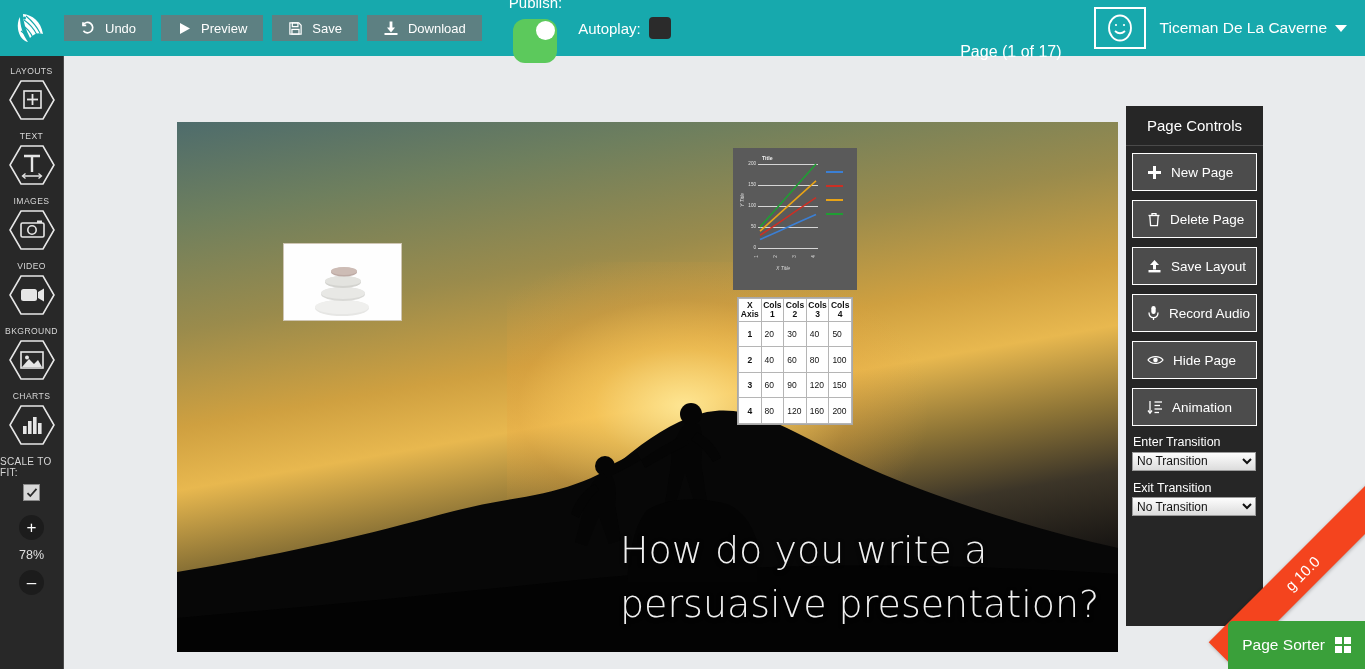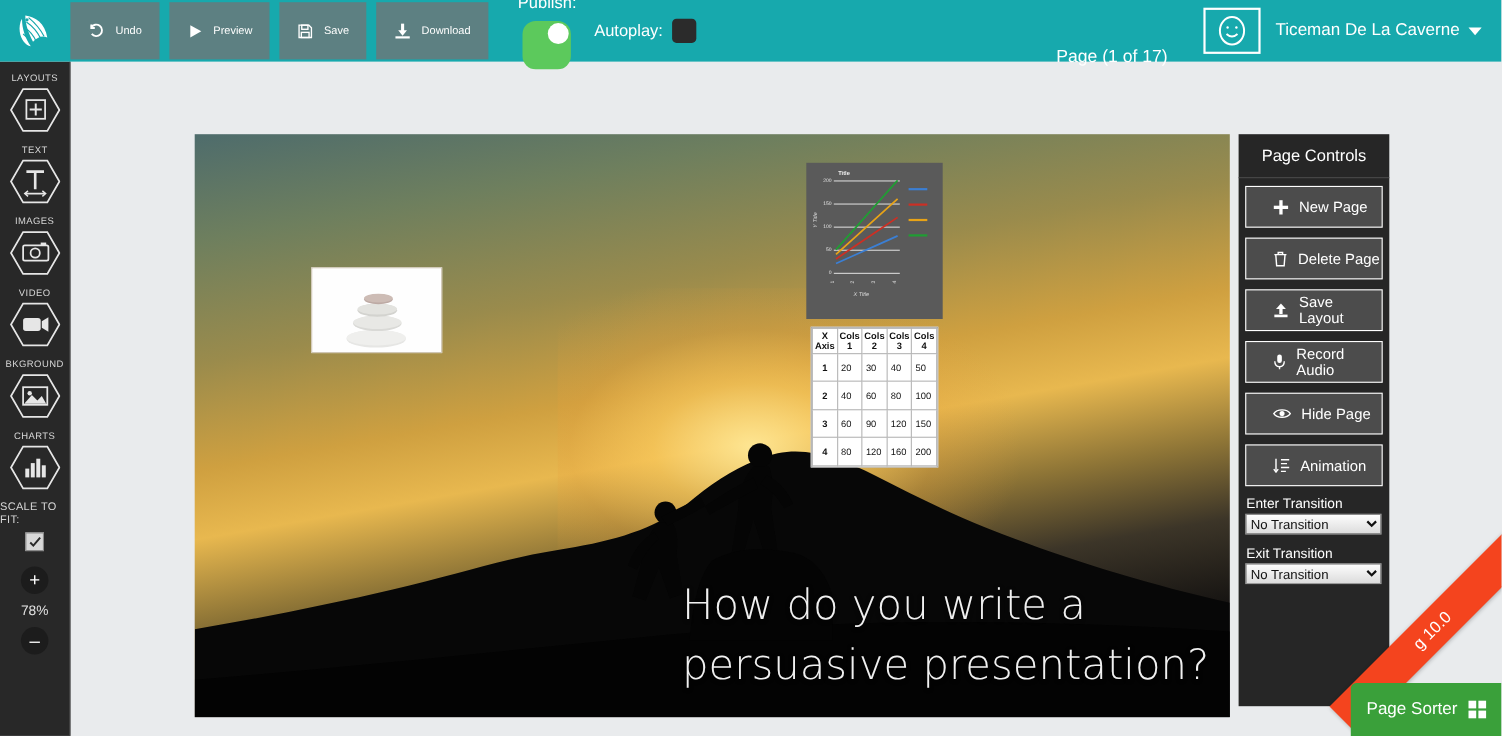--- a/index.html
+++ b/index.html
@@ -18,28 +18,28 @@
     background: #17a9ad;
     display: flex; align-items: center;
     z-index: 30;
   }
   #logo-box {
     width: 64px; height: 56px;
     display: flex; align-items: center; justify-content: center;
     flex: 0 0 64px;
   }
   .tbtn {
-    height: 52px;
+    height: 26px;
     background: #5d8082;
     color: #ffffff;
     border: none;
     display: flex; align-items: center; gap: 9px;
     padding: 0 16px;
     margin-right: 9px;
-    font-size: 10px;
+    font-size: 13px;
     font-family: "Liberation Sans", sans-serif;
     cursor: pointer;
     white-space: nowrap;
   }
   .tbtn .glyph { display: flex; align-items: center; }
   #publish-wrap {
     display: flex; align-items: center; gap: 8px;
     margin-left: 18px; color: #fff; font-size: 15px; flex-direction: column;
   }
   .toggle {
@@ -225,37 +225,37 @@
   #data-table td {
     background: #ffffff; color: #111;
     font-size: 8.5px;
     border: 1px solid #b5b5b5;
     padding: 2px 3px;
   }
   #data-table td.rowhead { font-weight: bold; text-align: center; }
 
   
   #page-controls {
-    position: absolute; left: 1126px; top: 122px;
+    position: absolute; left: 1126px; top: 106px;
     width: 137px; height: 520px;
     background: #262626;
     z-index: 15;
   }
   #pc-header {
     height: 40px; display: flex; align-items: center; justify-content: center;
     color: #fff; font-size: 15px;
     border-bottom: 1px solid #4a4a4a;
   }
   #pc-body { padding: 7px 6px 0 6px; }
   .pc-btn {
     width: 125px; height: 38px;
     background: #4c4c4c; border: 1px solid #ffffff;
     color: #fff; font-size: 13.5px;
     display: flex; align-items: center; gap: 9px;
-    padding-left: 24px; margin-bottom: 9px;
+    padding-left: 14px; margin-bottom: 9px;
     cursor: pointer;
   }
   .tr-label { color: #fff; font-size: 12.5px; margin: 2px 0 2px 1px; }
   .tr-select {
     width: 124px; height: 19px;
     font-size: 12px;
     font-family: "Liberation Sans", sans-serif;
     background: linear-gradient(#fdfdfd, #dcdcdc);
     border: 1px solid #9a9a9a;
     color: #111;

